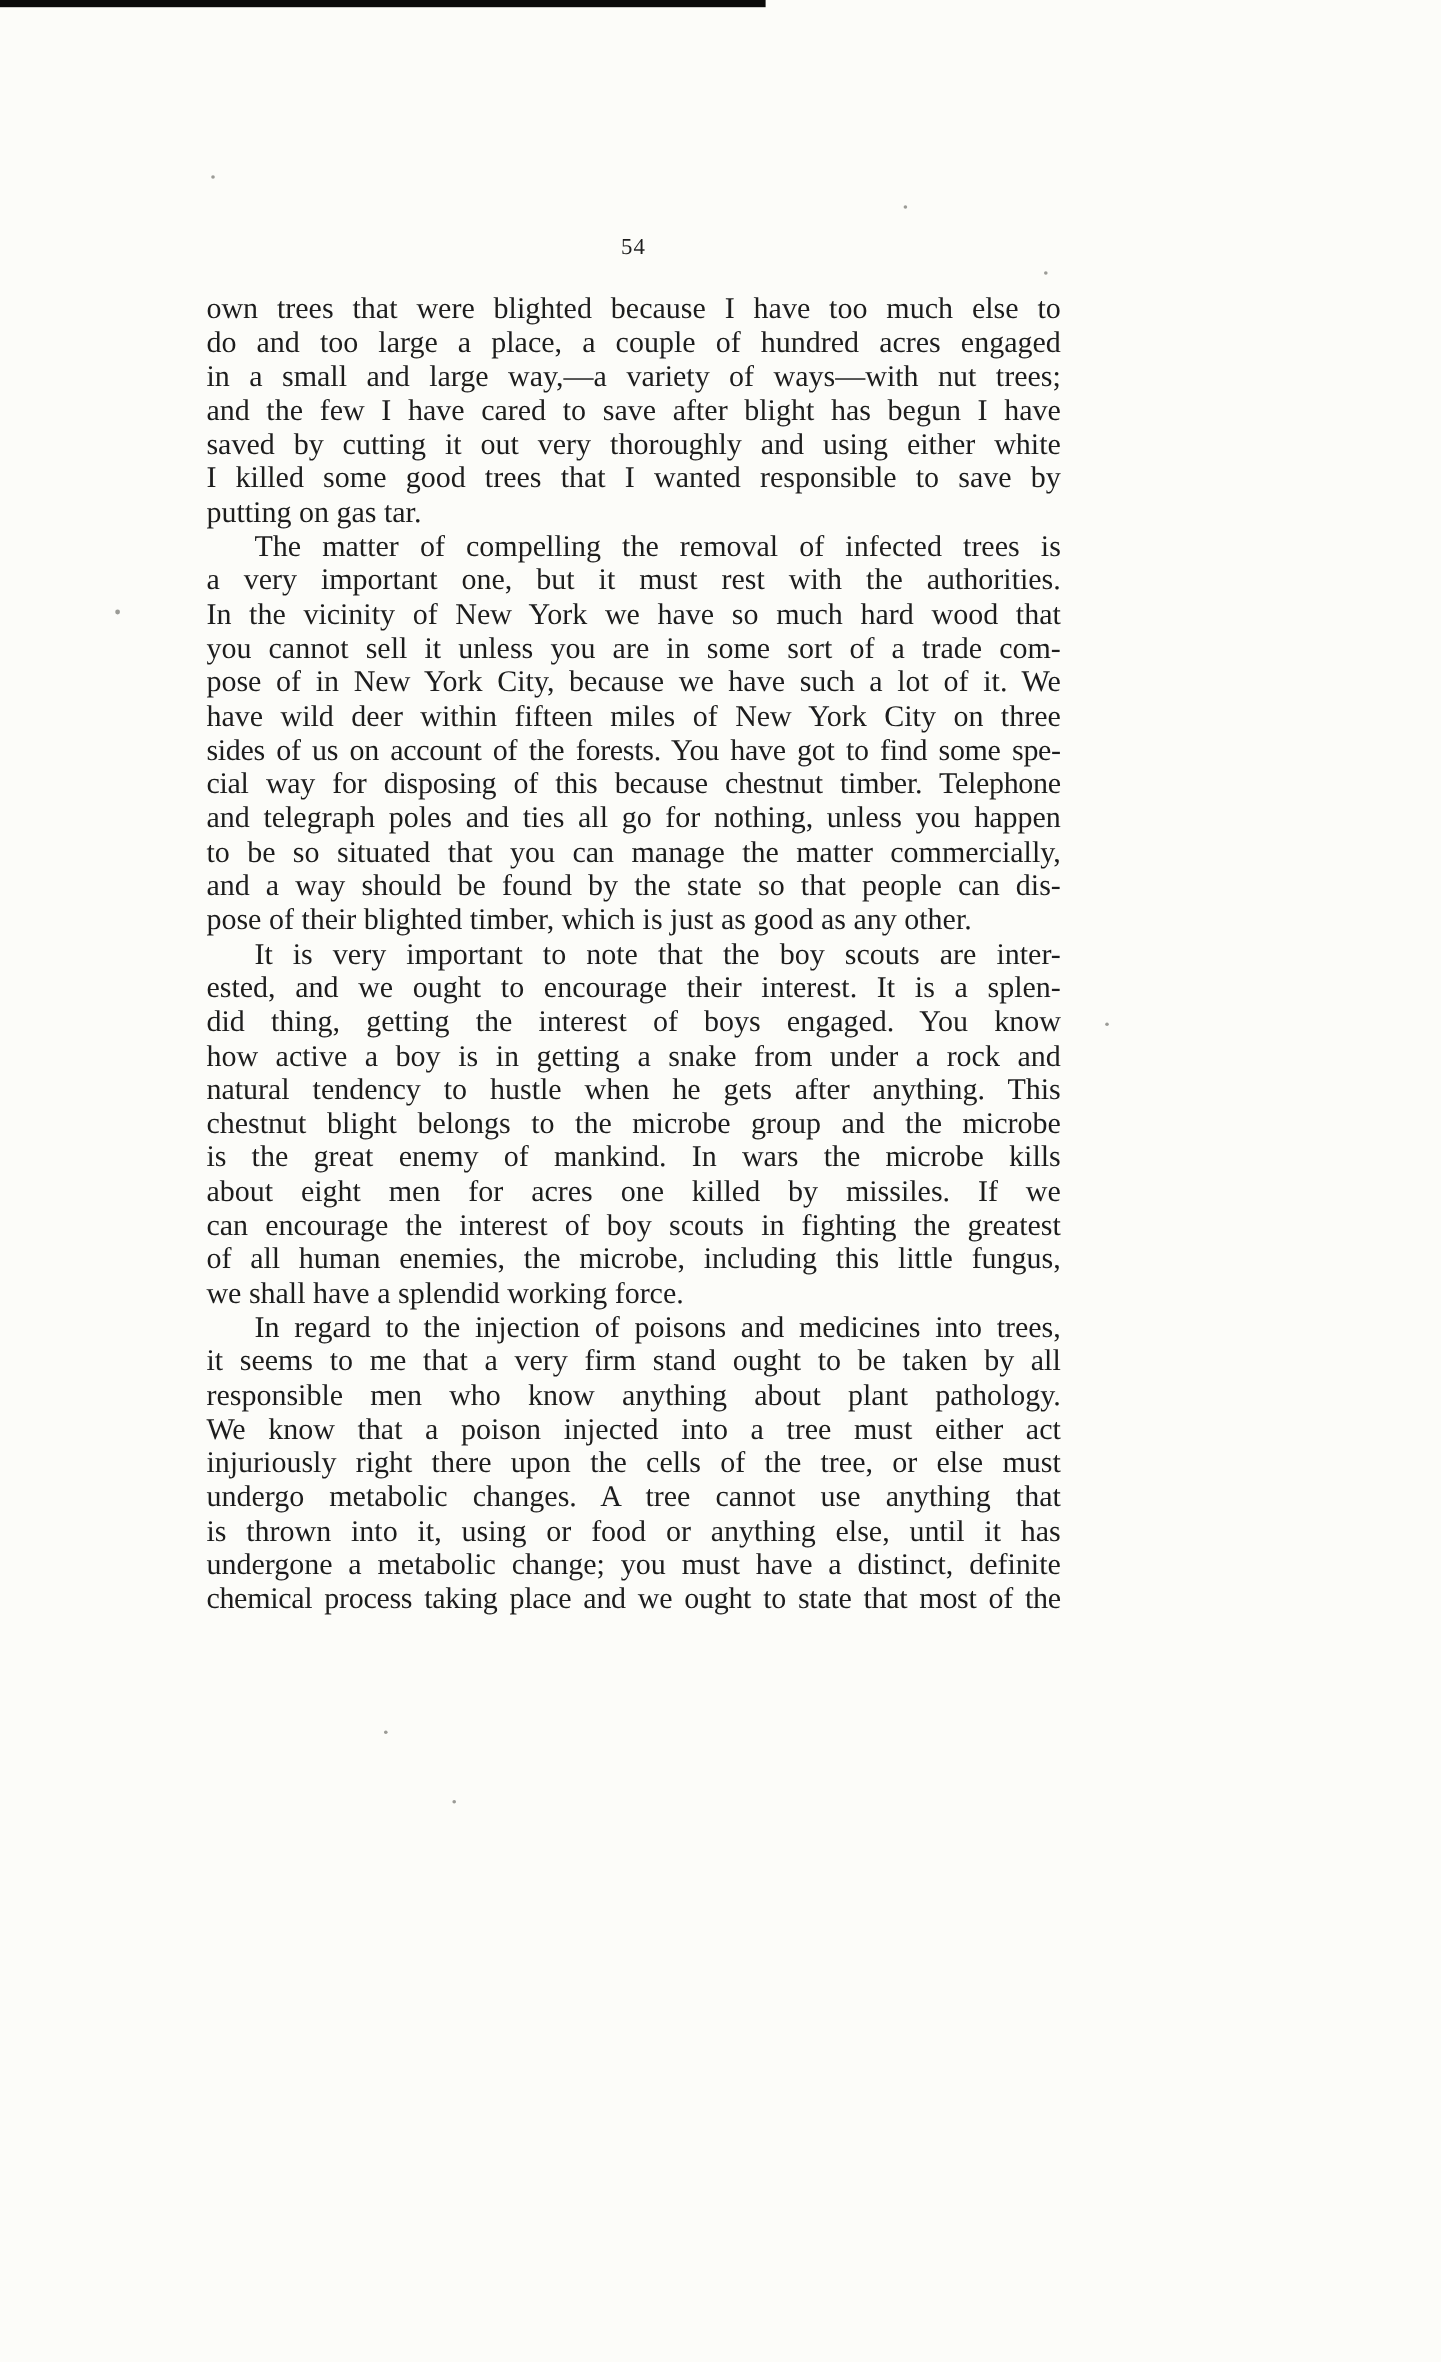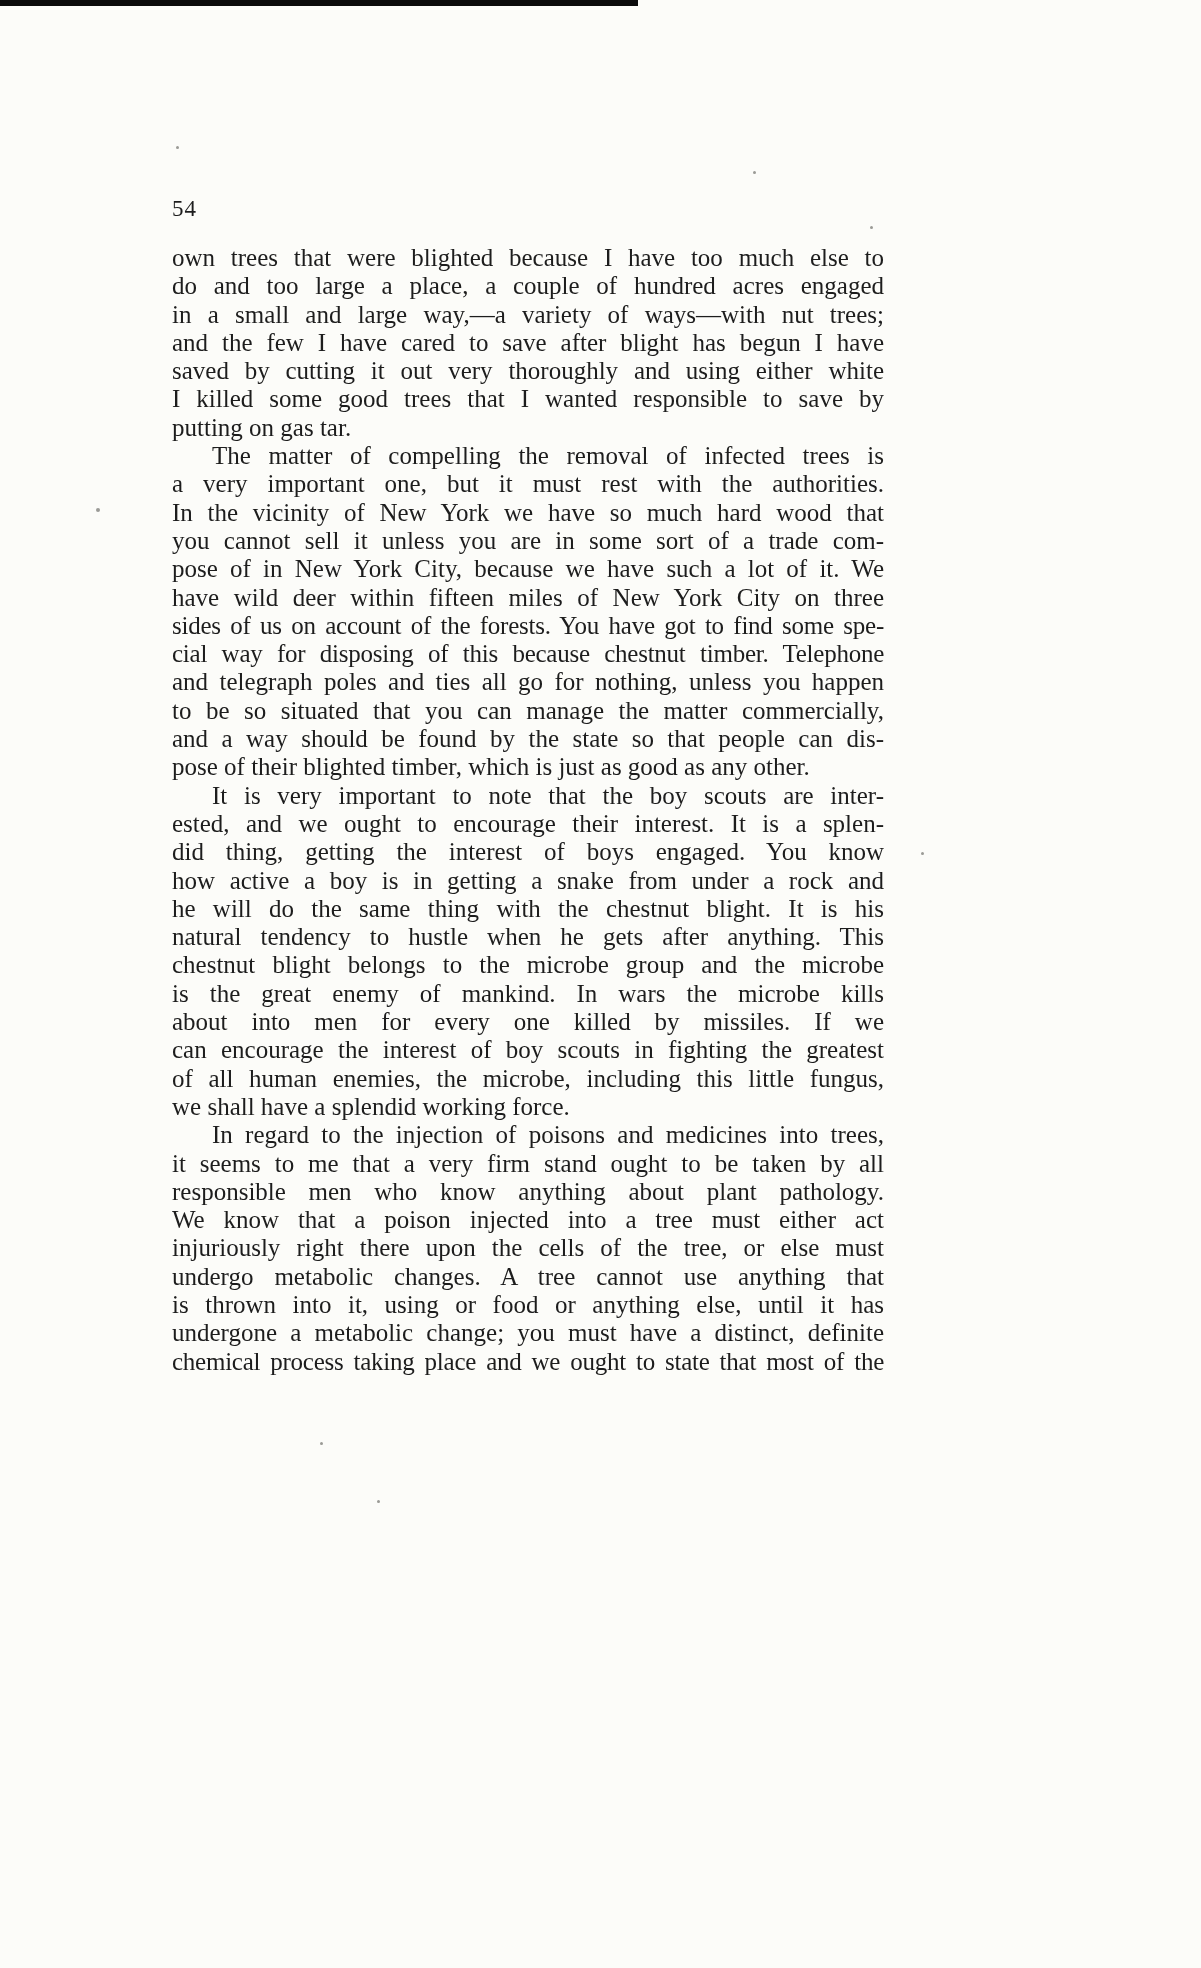--- a/index.html
+++ b/index.html
@@ -30,22 +30,22 @@
     position: absolute;
     border-radius: 50%;
     background: #4a4a46;
     opacity: 0.55;
   }
   .page-number {
     position: absolute;
     top: 196px;
     left: 172px;
     width: 712px;
-    text-align: left;
-    font-size: 23px;
+    text-align: center;
+    font-size: 19px;
     letter-spacing: 1px;
   }
   .text-block {
     position: absolute;
     top: 244px;
     left: 172px;
     width: 712px;
     font-size: 25px;
     line-height: 28.3px;
   }
@@ -107,25 +107,24 @@
         <div class="line">and telegraph poles and ties all go for nothing, unless you happen</div>
         <div class="line">to be so situated that you can manage the matter commercially,</div>
         <div class="line">and a way should be found by the state so that people can dis-</div>
         <div class="line last">pose of their blighted timber, which is just as good as any other.</div>
       </div>
       <div class="paragraph">
         <div class="line indent">It is very important to note that the boy scouts are inter-</div>
         <div class="line">ested, and we ought to encourage their interest. It is a splen-</div>
         <div class="line">did thing, getting the interest of boys engaged. You know</div>
         <div class="line">how active a boy is in getting a snake from under a rock and</div>
-        <div class="line">he will do the same thing with the chestnut blight. It is his</div>
         <div class="line">natural tendency to hustle when he gets after anything. This</div>
         <div class="line">chestnut blight belongs to the microbe group and the microbe</div>
         <div class="line">is the great enemy of mankind. In wars the microbe kills</div>
-        <div class="line">about into men for every one killed by missiles. If we</div>
+        <div class="line">about eight men for acres one killed by missiles. If we</div>
         <div class="line">can encourage the interest of boy scouts in fighting the greatest</div>
         <div class="line">of all human enemies, the microbe, including this little fungus,</div>
         <div class="line last">we shall have a splendid working force.</div>
       </div>
       <div class="paragraph">
         <div class="line indent">In regard to the injection of poisons and medicines into trees,</div>
         <div class="line">it seems to me that a very firm stand ought to be taken by all</div>
         <div class="line">responsible men who know anything about plant pathology.</div>
         <div class="line">We know that a poison injected into a tree must either act</div>
         <div class="line">injuriously right there upon the cells of the tree, or else must</div>

